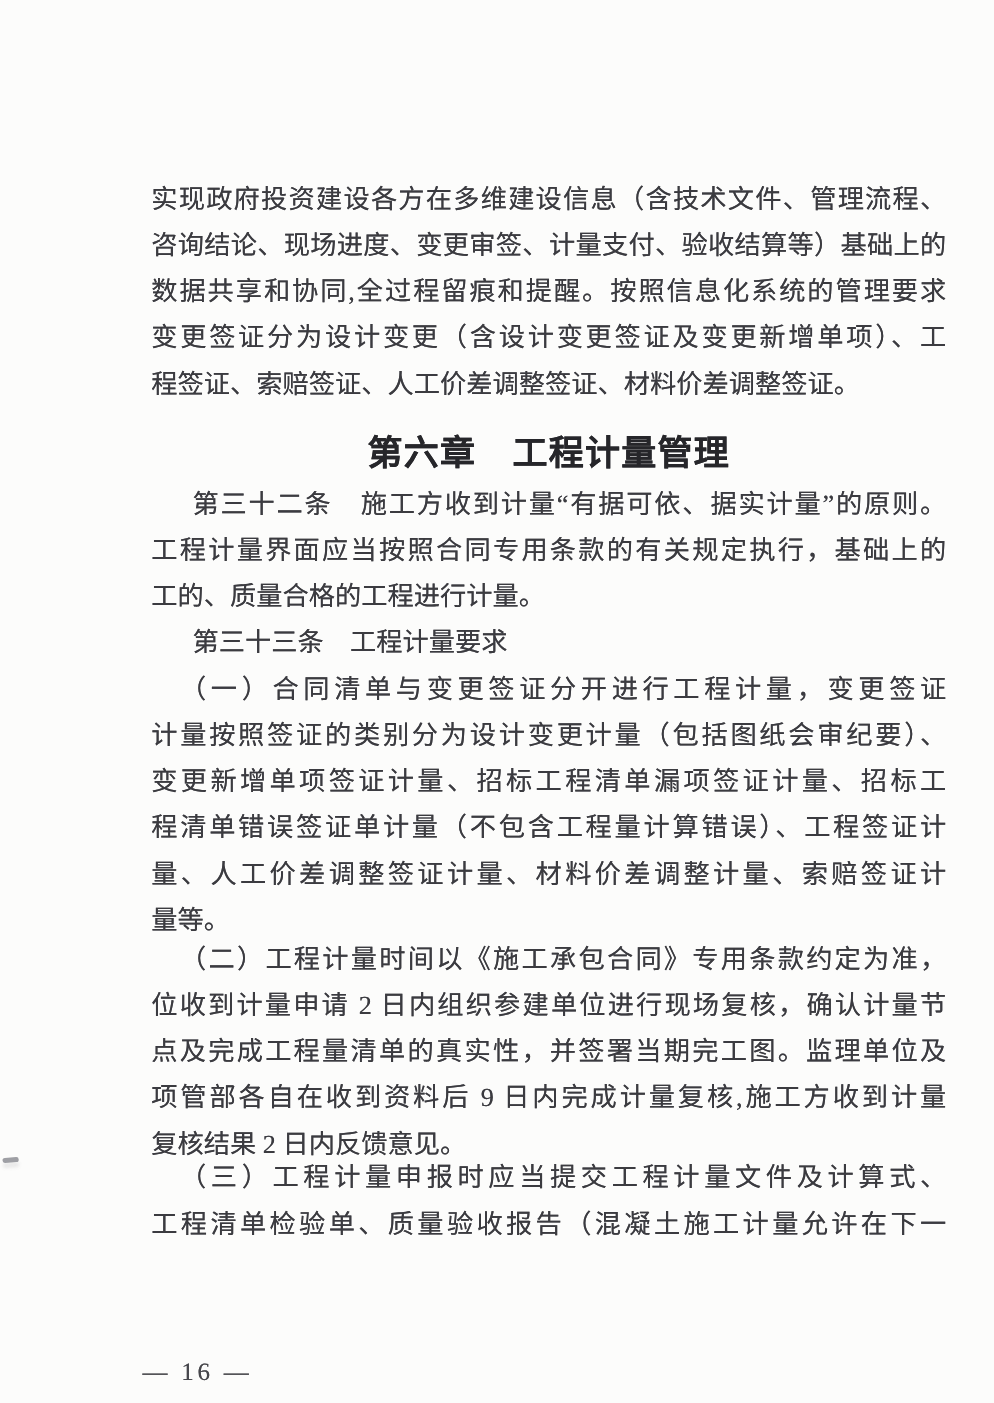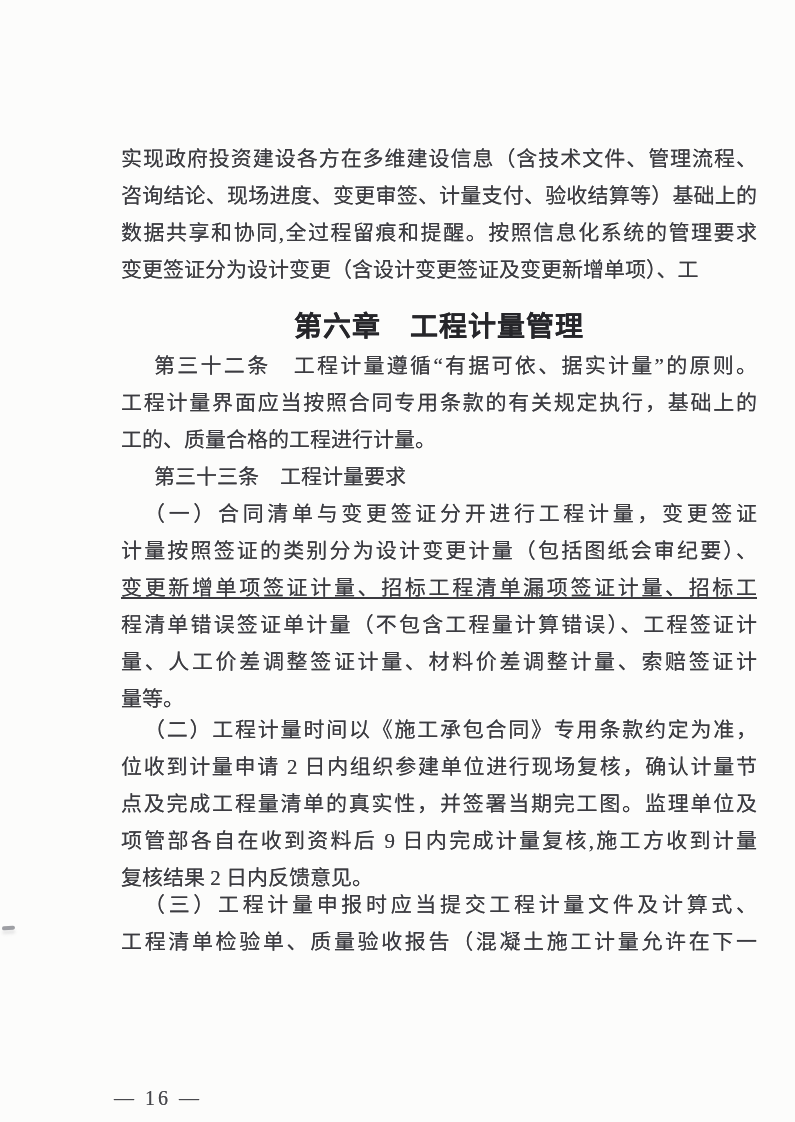--- a/index.html
+++ b/index.html
@@ -91,38 +91,39 @@
 
 <div class="page">
 
   <main class="body-text">
 
     <p class="para">
         <span class="tline" style="display: block;">实现政府投资建设各方在多维建设信息（含技术文件、管理流程、</span>
         <span class="tline" style="display: block;">咨询结论、现场进度、变更审签、计量支付、验收结算等）基础上的</span>
         <span class="tline" style="display: block;">数据共享和协同,全过程留痕和提醒。按照信息化系统的管理要求</span>
         <span class="tline" style="display: block;">变更签证分为设计变更（含设计变更签证及变更新增单项）、工</span>
+        <span class="tline" style="display: block;">程签证、索赔签证、人工价差调整签证、材料价差调整签证。</span>
       </p>
 
     <h2 class="chapter">第六章　工程计量管理</h2>
 
     <p class="para indent-cn">
-        <span class="tline" style="display: block;">第三十二条　工程计量遵循“有据可依、据实计量”的原则。</span>
+        <span class="tline" style="display: block;">第三十二条　施工方收到计量“有据可依、据实计量”的原则。</span>
         <span class="tline" style="display: block;">工程计量界面应当按照合同专用条款的有关规定执行，基础上的</span>
         <span class="tline" style="display: block;">工的、质量合格的工程进行计量。</span>
       </p>
 
     <p class="para indent-cn">
         <span class="tline" style="display: block;">第三十三条　工程计量要求</span>
       </p>
 
     <p class="para indent-paren">
         <span class="tline" style="display: block;">（一）合同清单与变更签证分开进行工程计量，变更签证</span>
         <span class="tline" style="display: block;">计量按照签证的类别分为设计变更计量（包括图纸会审纪要）、</span>
-        <span class="tline" style="display: block; text-decoration: underline;">变更新增单项签证计量、招标工程清单漏项签证计量、招标工</span>
+        <span class="tline" style="display: block;">变更新增单项签证计量、招标工程清单漏项签证计量、招标工</span>
         <span class="tline" style="display: block;">程清单错误签证单计量（不包含工程量计算错误）、工程签证计</span>
         <span class="tline" style="display: block;">量、人工价差调整签证计量、材料价差调整计量、索赔签证计</span>
         <span class="tline" style="display: block;">量等。</span>
       </p>
 
     <p class="para indent-paren nudge-a">
         <span class="tline" style="display: block;">（二）工程计量时间以《施工承包合同》专用条款约定为准，</span>
         <span class="tline" style="display: block;">位收到计量申请 2 日内组织参建单位进行现场复核，确认计量节</span>
         <span class="tline" style="display: block;">点及完成工程量清单的真实性，并签署当期完工图。监理单位及</span>
         <span class="tline" style="display: block;">项管部各自在收到资料后 9 日内完成计量复核,施工方收到计量</span>

